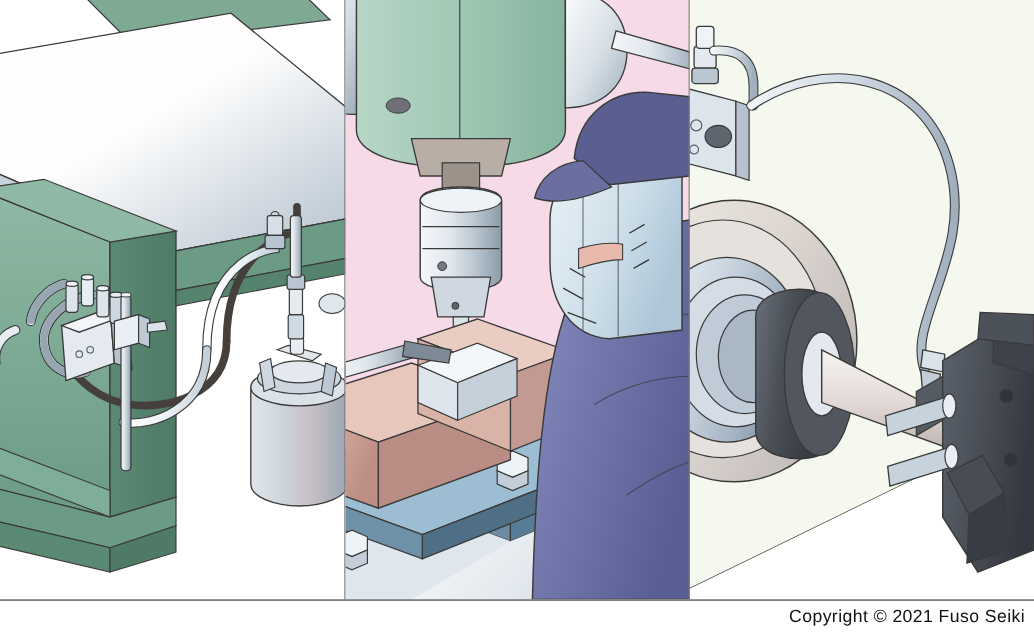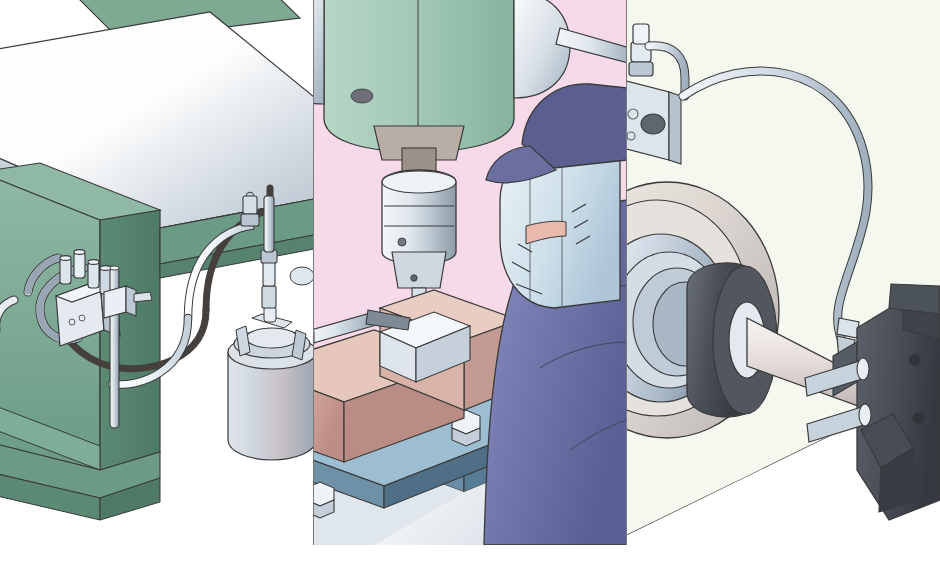--- a/index.html
+++ b/index.html
@@ -458,14 +458,18 @@
           <path d="M180 424 L238 406 L240 424 L182 442 Z" fill="#c6d2dc" stroke="#3a3a3a" stroke-width="1.2"></path>
           <ellipse cx="238" cy="415" rx="6" ry="11" fill="#e8eef3" stroke="#3a3a3a" stroke-width="1.1"></ellipse>
         </g>
       </svg>
     </div>
 
     <div class="sep" style="left:313px"></div>
     <div class="sep" style="left:626px"></div>
   </div>
 
+  <div class="footer">
+    <div class="rule"></div>
+    <div class="copy">Copyright © 2021 Fuso Seiki</div>
+  </div>
 
 </div>
 
 </body></html>

